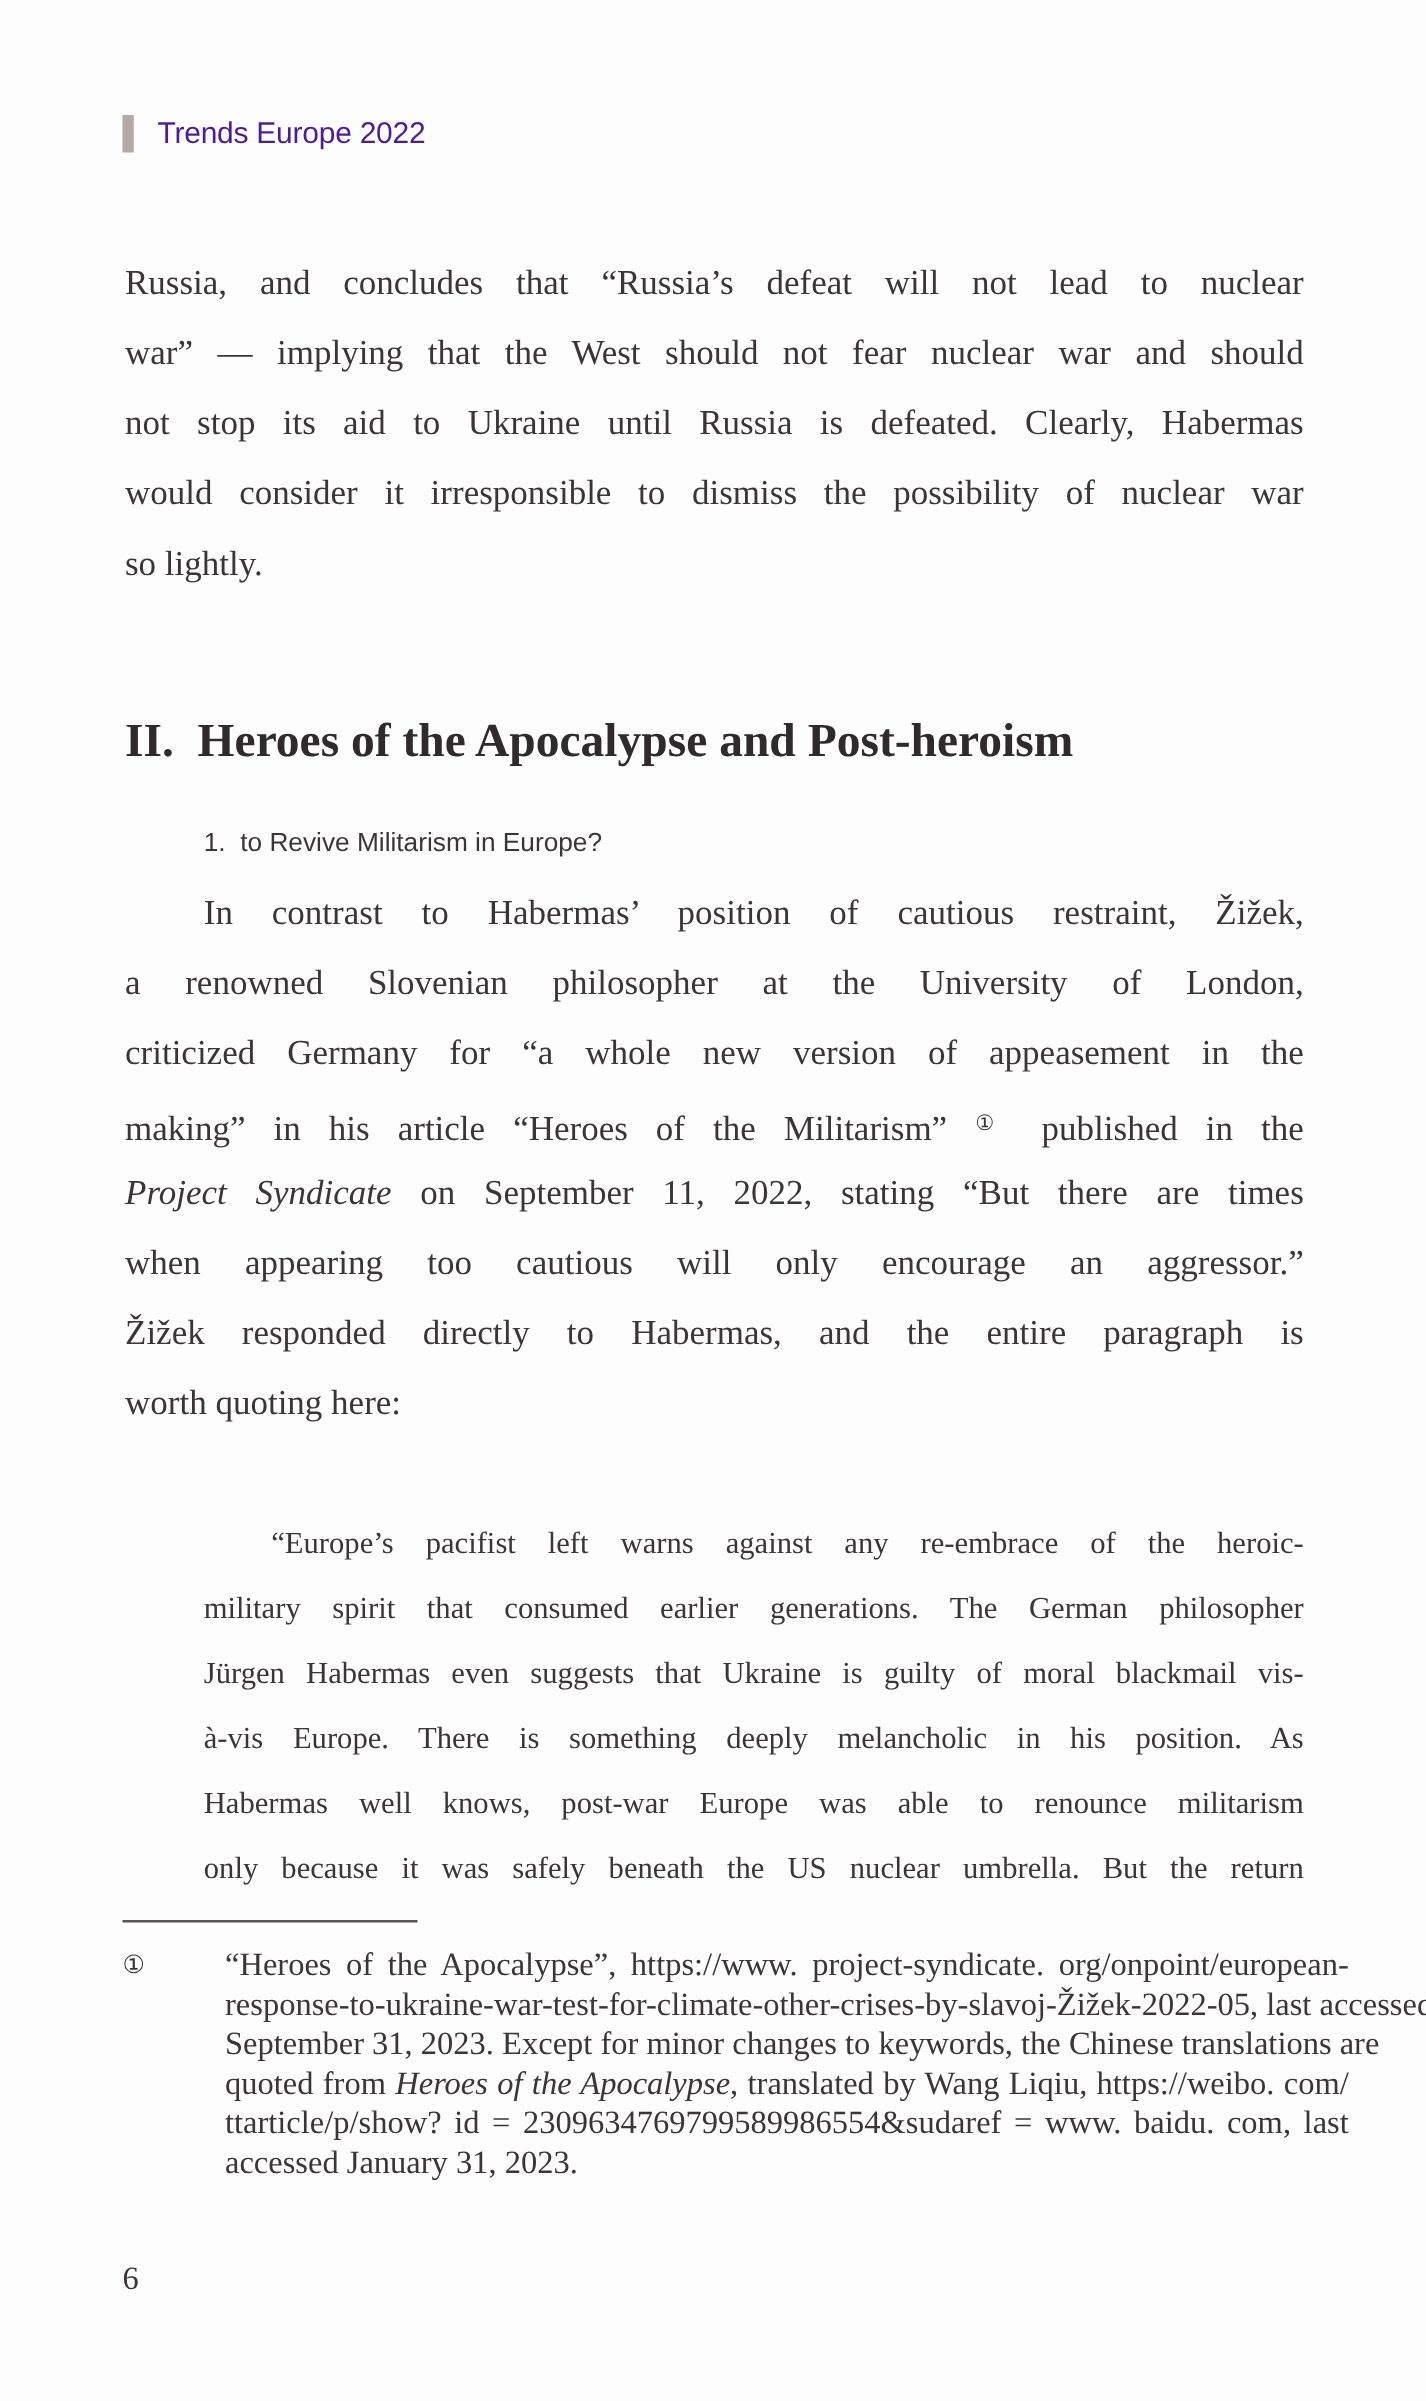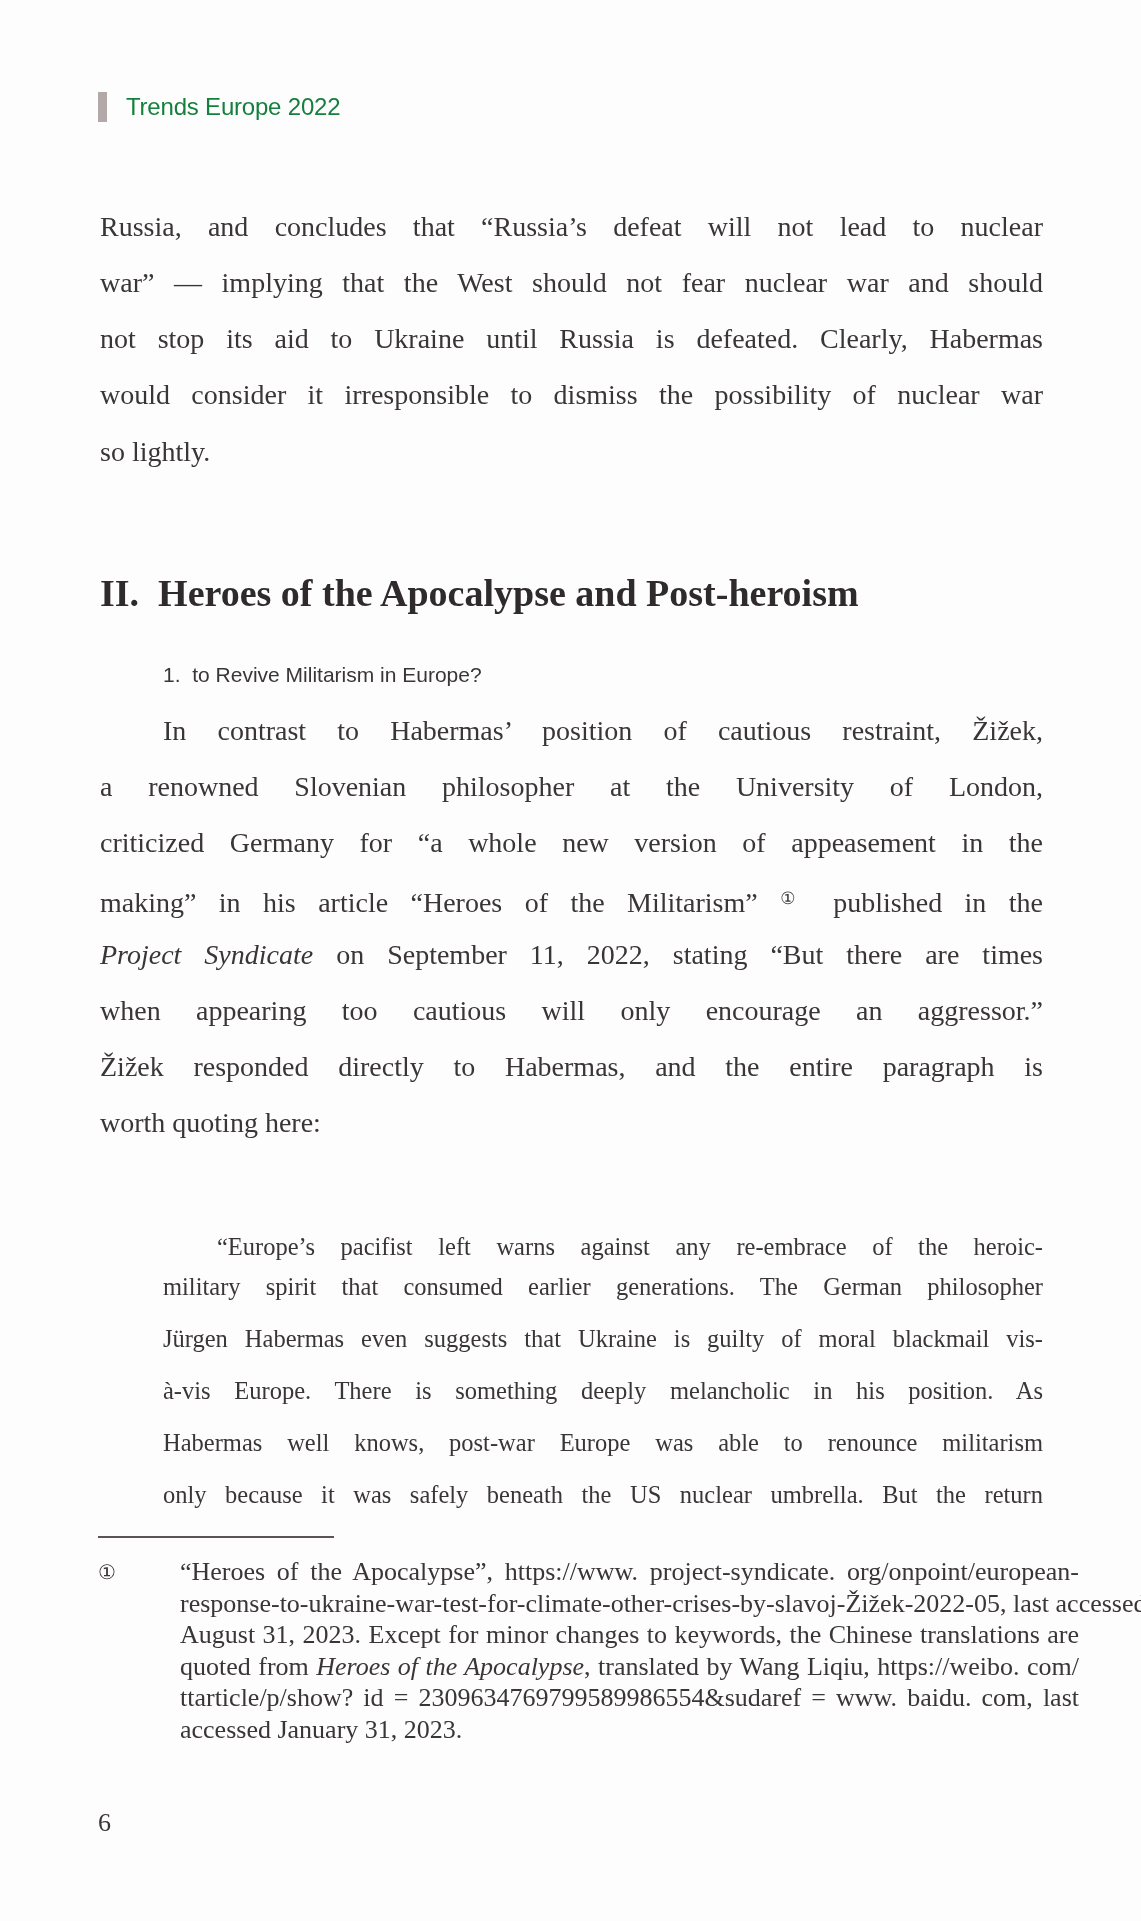--- a/index.html
+++ b/index.html
@@ -1,28 +1,28 @@
 <!DOCTYPE html>
 <html><head>
 <meta charset="utf-8">
 <style>
   html, body { margin: 0; padding: 0; background: #fdfdfe; }
   body { width: 1141px; height: 1921px; position: relative; overflow: hidden; color: #3a3536; }
   .abs { position: absolute; }
   .header-bar { left: 98px; top: 92px; width: 9px; height: 30px; background: #b3a9a8; }
-  .header-title { left: 126px; top: 90px; font-family: "Liberation Sans", sans-serif; font-size: 24px; line-height: 34px; color: #15803d; letter-spacing: -0.2px; }
+  .header-title { left: 126px; top: 90px; font-family: "Liberation Sans", sans-serif; font-size: 24px; line-height: 34px; color: #4c1d95; letter-spacing: -0.2px; }
   .serif { font-family: "Liberation Serif", "DejaVu Serif", serif; }
   .line { position: absolute; white-space: nowrap; text-align: justify; text-align-last: justify; }
   .body-line { left: 100px; width: 943px; font-size: 28px; height: 40px; line-height: 40px; }
   .body-line.indent { left: 163px; width: 880px; }
   .body-line.last { text-align-last: left; }
   .heading { left: 100px; font-size: 38px; font-weight: bold; line-height: 40px; color: #2f2b2c; }
   .subheading { left: 163px; font-family: "Liberation Sans", sans-serif; font-size: 21px; line-height: 36px; color: #3a3536; }
   .quote-line { left: 163px; width: 880px; font-size: 24.5px; height: 34px; line-height: 34px; }
-  .quote-line.first { left: 217px; width: 826px; margin-top: 12px; }
+  .quote-line.first { left: 217px; width: 826px; }
   .footnote-rule { left: 98px; top: 1536px; width: 236px; height: 2px; background: #5a5456; }
   .fn-marker { left: 98px; font-size: 20px; line-height: 28px; }
   .fn-line { left: 136px; width: 899px; font-size: 26px; height: 28px; line-height: 28px; margin-left: 44px; }
   .fn-line.last { text-align-last: left; }
   .page-number { left: 98px; font-size: 26px; line-height: 34px; }
   .sup { font-size: 17px; vertical-align: 8px; }
   i { font-style: italic; }
 </style>
 </head>
 <body>
@@ -63,21 +63,21 @@
   <div class="line quote-line serif" style="top:1374px">à-vis Europe. There is something deeply melancholic in his position. As</div>
   <div class="line quote-line serif" style="top:1426px">Habermas well knows, post-war Europe was able to renounce militarism</div>
   <div class="line quote-line serif" style="top:1478px">only because it was safely beneath the US nuclear umbrella. But the return</div>
 </div>
 
 <div class="abs footnote-rule"></div>
 <div>
   <div class="abs fn-marker serif" style="top:1558px">①</div>
   <div class="line fn-line serif" style="top:1558px">“Heroes of the Apocalypse”, https://www. project-syndicate. org/onpoint/european-</div>
   <div class="line fn-line serif" style="top:1590px">response-to-ukraine-war-test-for-climate-other-crises-by-slavoj-Žižek-2022-05, last accessed</div>
-  <div class="line fn-line serif" style="top:1621px">August 31, 2023. Except for minor changes to keywords, the Chinese translations are</div>
+  <div class="line fn-line serif" style="top:1621px">September 31, 2023. Except for minor changes to keywords, the Chinese translations are</div>
   <div class="line fn-line serif" style="top:1653px">
     <span>quoted from </span><i>Heroes of the Apocalypse</i><span>, translated by Wang Liqiu, https://weibo. com/</span>
   </div>
   <div class="line fn-line serif" style="top:1684px">ttarticle/p/show? id = 2309634769799589986554&amp;sudaref = www. baidu. com, last</div>
   <div class="line fn-line serif last" style="top:1716px">accessed January 31, 2023.</div>
 </div>
 
 <div class="abs page-number serif" style="top:1806px">6</div>
 
 </body></html>

